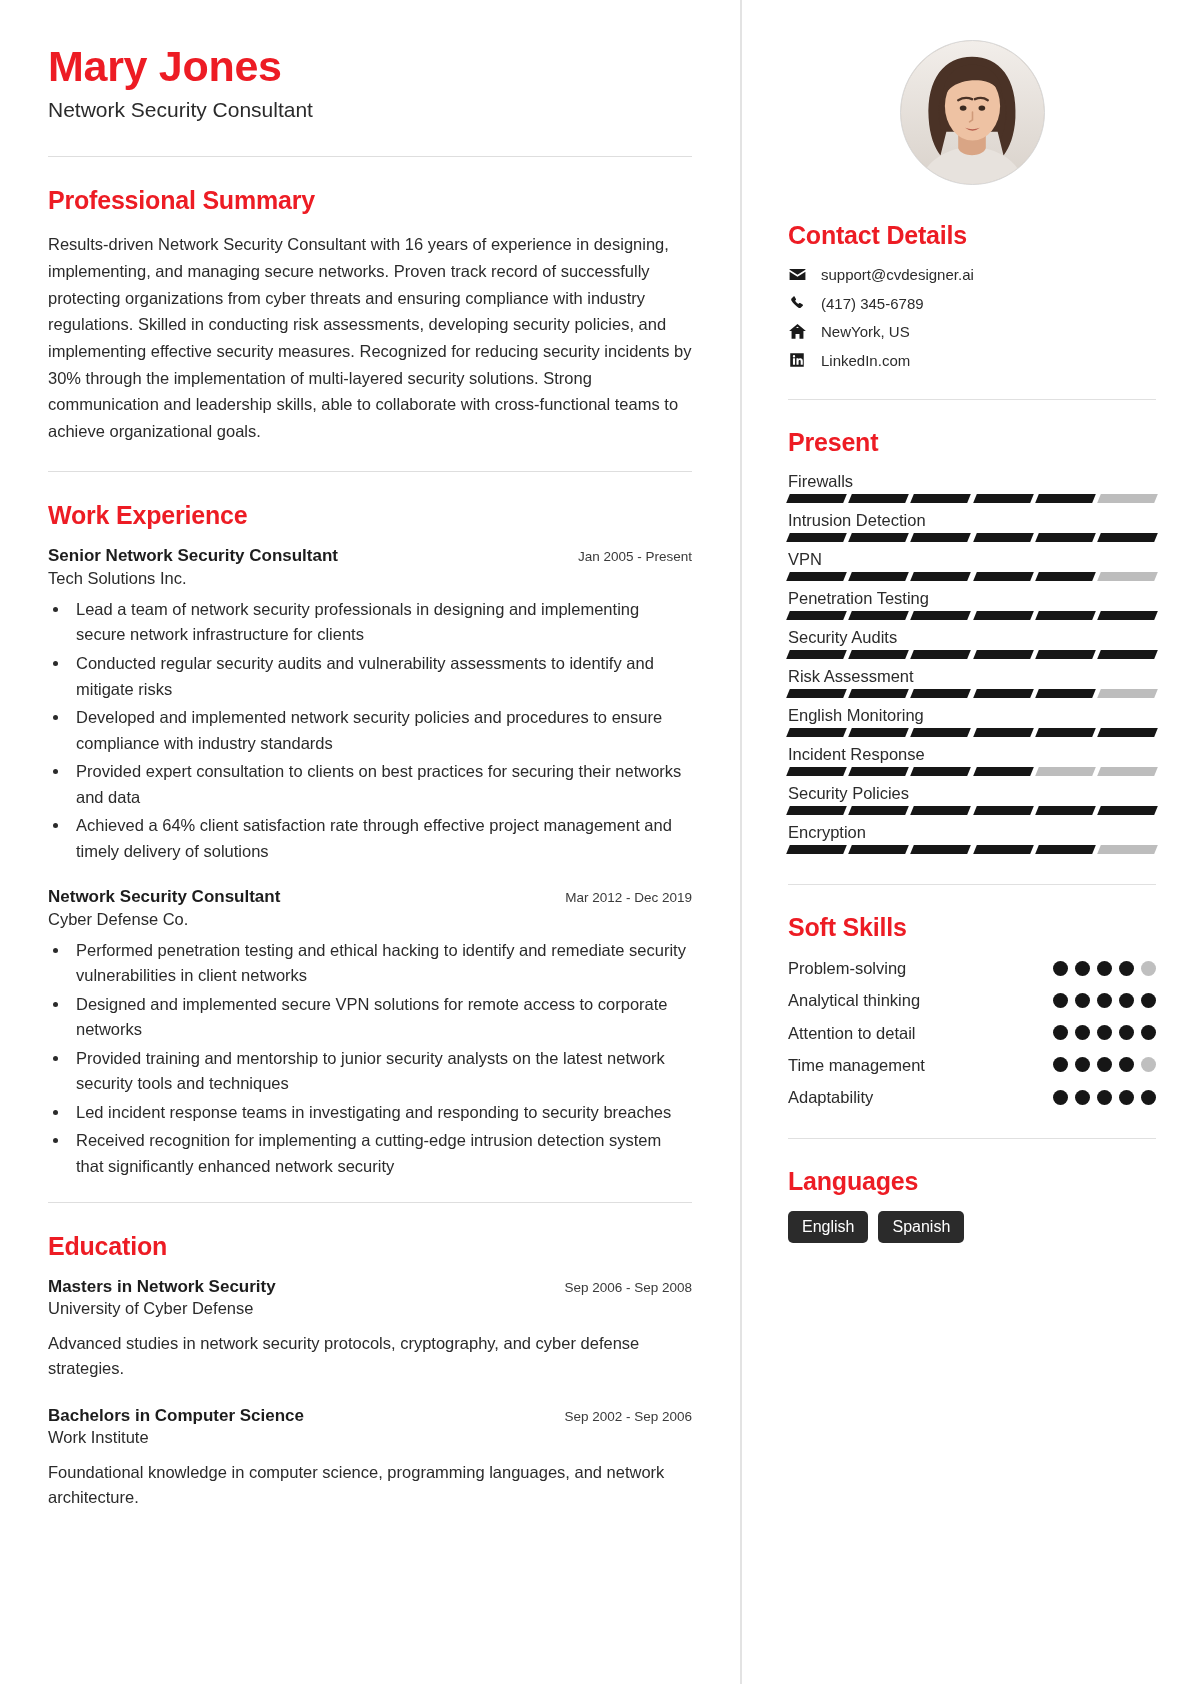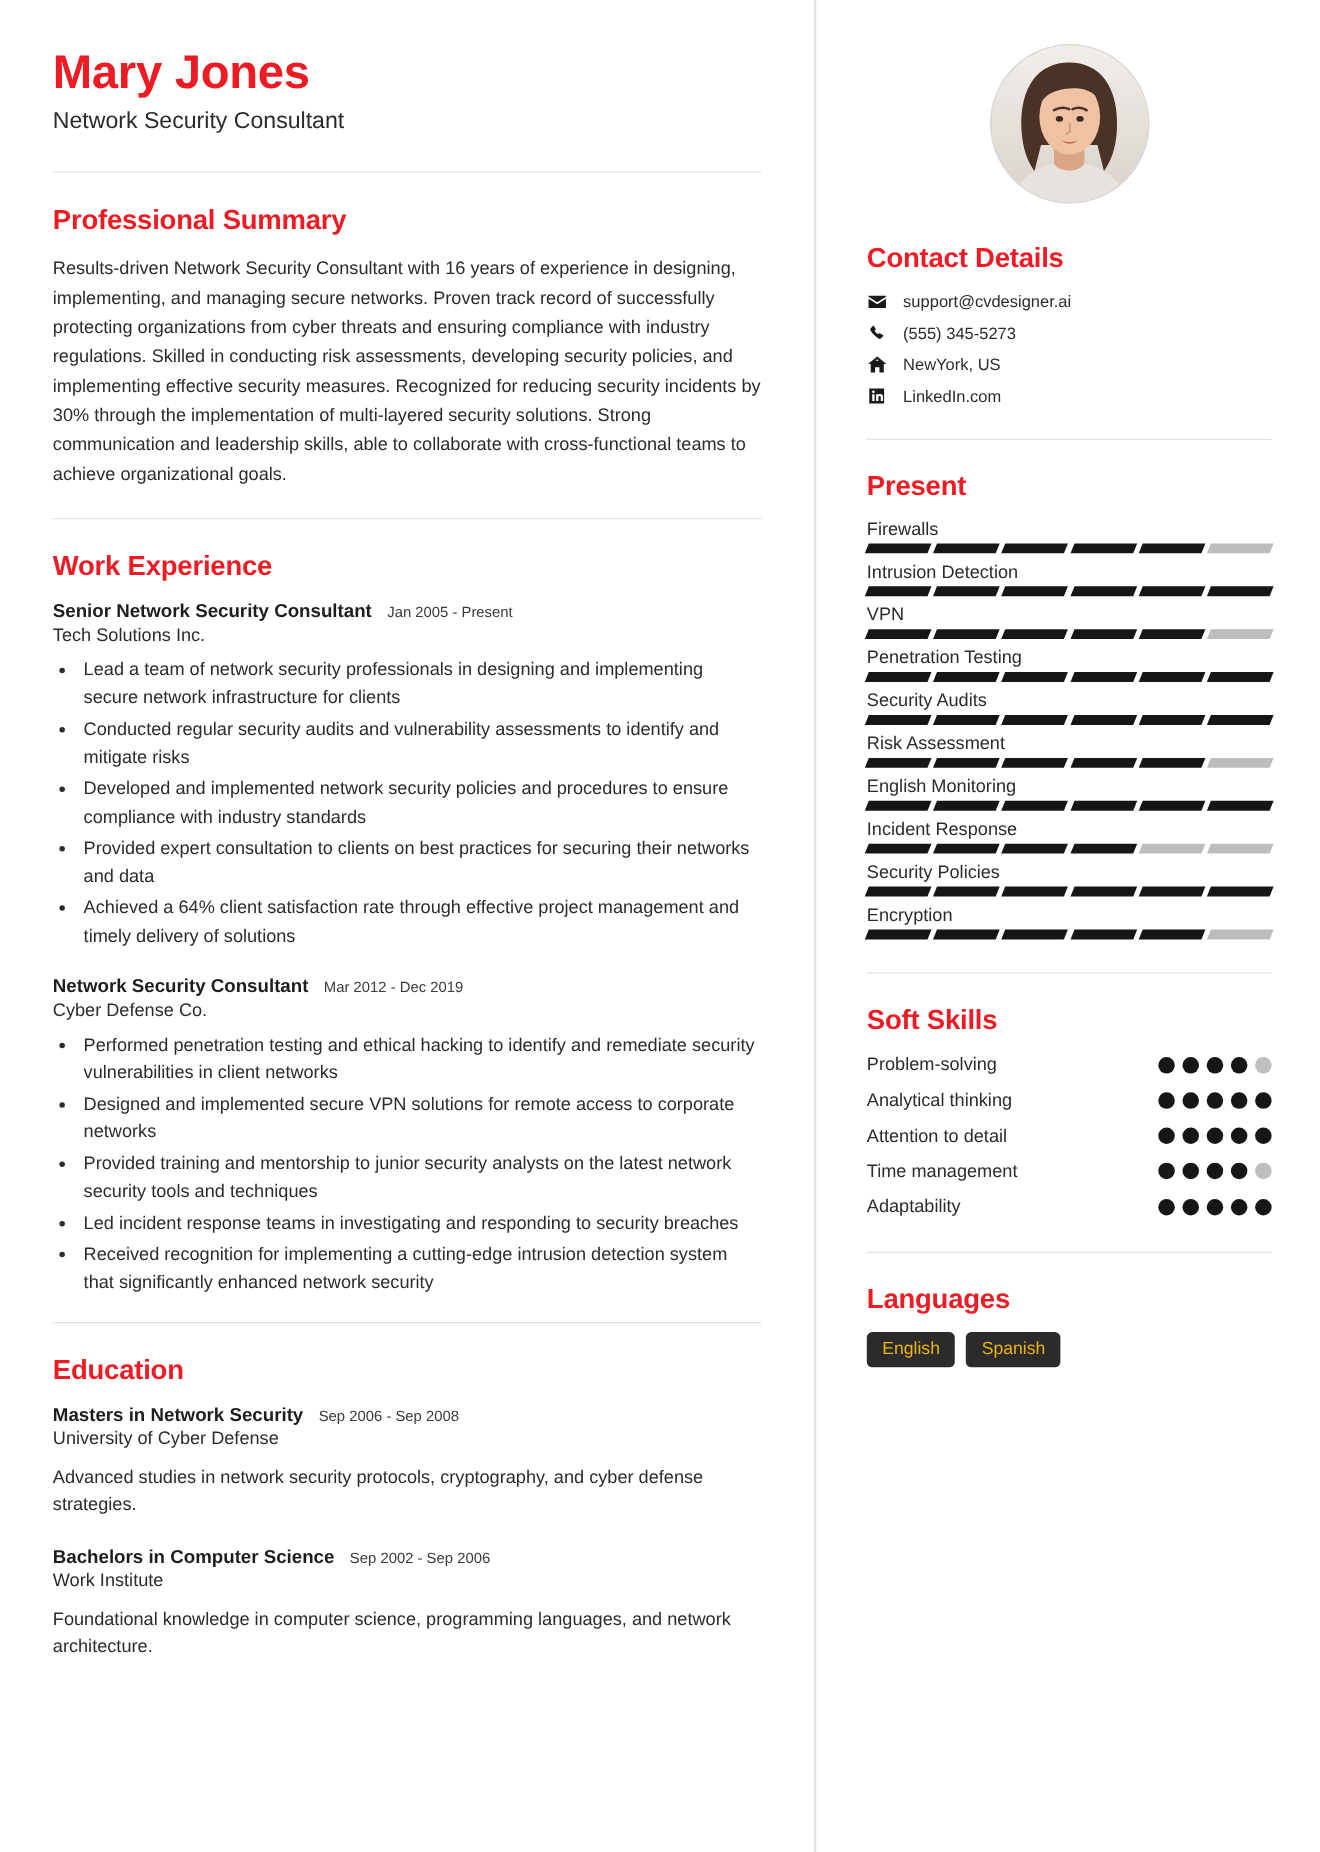--- a/index.html
+++ b/index.html
@@ -61,21 +61,21 @@
   }
   .summary-text {
     font-size: 16.5px;
     line-height: 1.62;
     color: #2b2b2b;
   }
 
   .exp-block { margin-bottom: 22px; }
   .exp-head {
     display: flex;
-    justify-content: flex-start;
+    justify-content: space-between;
     align-items: baseline;
   }
   .exp-role {
     font-size: 17px;
     font-weight: bold;
     color: #1d1d1d;
   }
   .exp-date {
     font-size: 13.5px;
     color: #3a3a3a;
@@ -202,21 +202,21 @@
     width: 15px; height: 15px;
     border-radius: 50%;
   }
   .dot.on  { background: #161616; }
   .dot.off { background: #bfbfbf; }
 
   
   .lang-wrap { display: flex; gap: 10px; flex-wrap: wrap; }
   .lang-pill {
     background: #2b2b2b;
-    color: #eab308;
+    color: #ffffff;
     font-size: 16px;
     padding: 7px 14px;
     border-radius: 5px;
   }
 </style>
 </head>
 <body>
 
 <div class="page">
 
@@ -351,21 +351,21 @@
               </svg>
             </span>
             <span class="contact-val">support@cvdesigner.ai</span>
           </div>
           <div class="contact-row">
             <span class="contact-ico">
               <svg width="18" height="18" viewBox="0 0 24 24" fill="currentColor">
                 <path d="M7.4 3.3 5 5.7c-.9.9-1 2.3-.3 3.3 2.2 3.4 5.9 7.1 9.3 9.3 1 .7 2.4.6 3.3-.3l2.4-2.4c.5-.5.4-1.3-.2-1.6l-3.3-1.9c-.5-.3-1.1-.2-1.5.2l-1 1c-1.8-1-3.3-2.5-4.3-4.3l1-1c.4-.4.5-1 .2-1.5L8.9 3.5c-.3-.6-1.1-.7-1.5-.2z"></path>
               </svg>
             </span>
-            <span class="contact-val">(555) 345-5273</span>
+            <span class="contact-val">(417) 345-6789</span>
           </div>
           <div class="contact-row">
             <span class="contact-ico">
               <svg width="19" height="19" viewBox="0 0 24 24" fill="currentColor">
                 <path d="M12 2.6 1.4 11.3h3.1V21h5V15h5v6h5v-9.7h3.1L12 2.6zm0 3.3 1.9 1.6h-3.8L12 5.9z"></path>
               </svg>
             </span>
             <span class="contact-val">NewYork, US</span>
           </div>
           <div class="contact-row">

